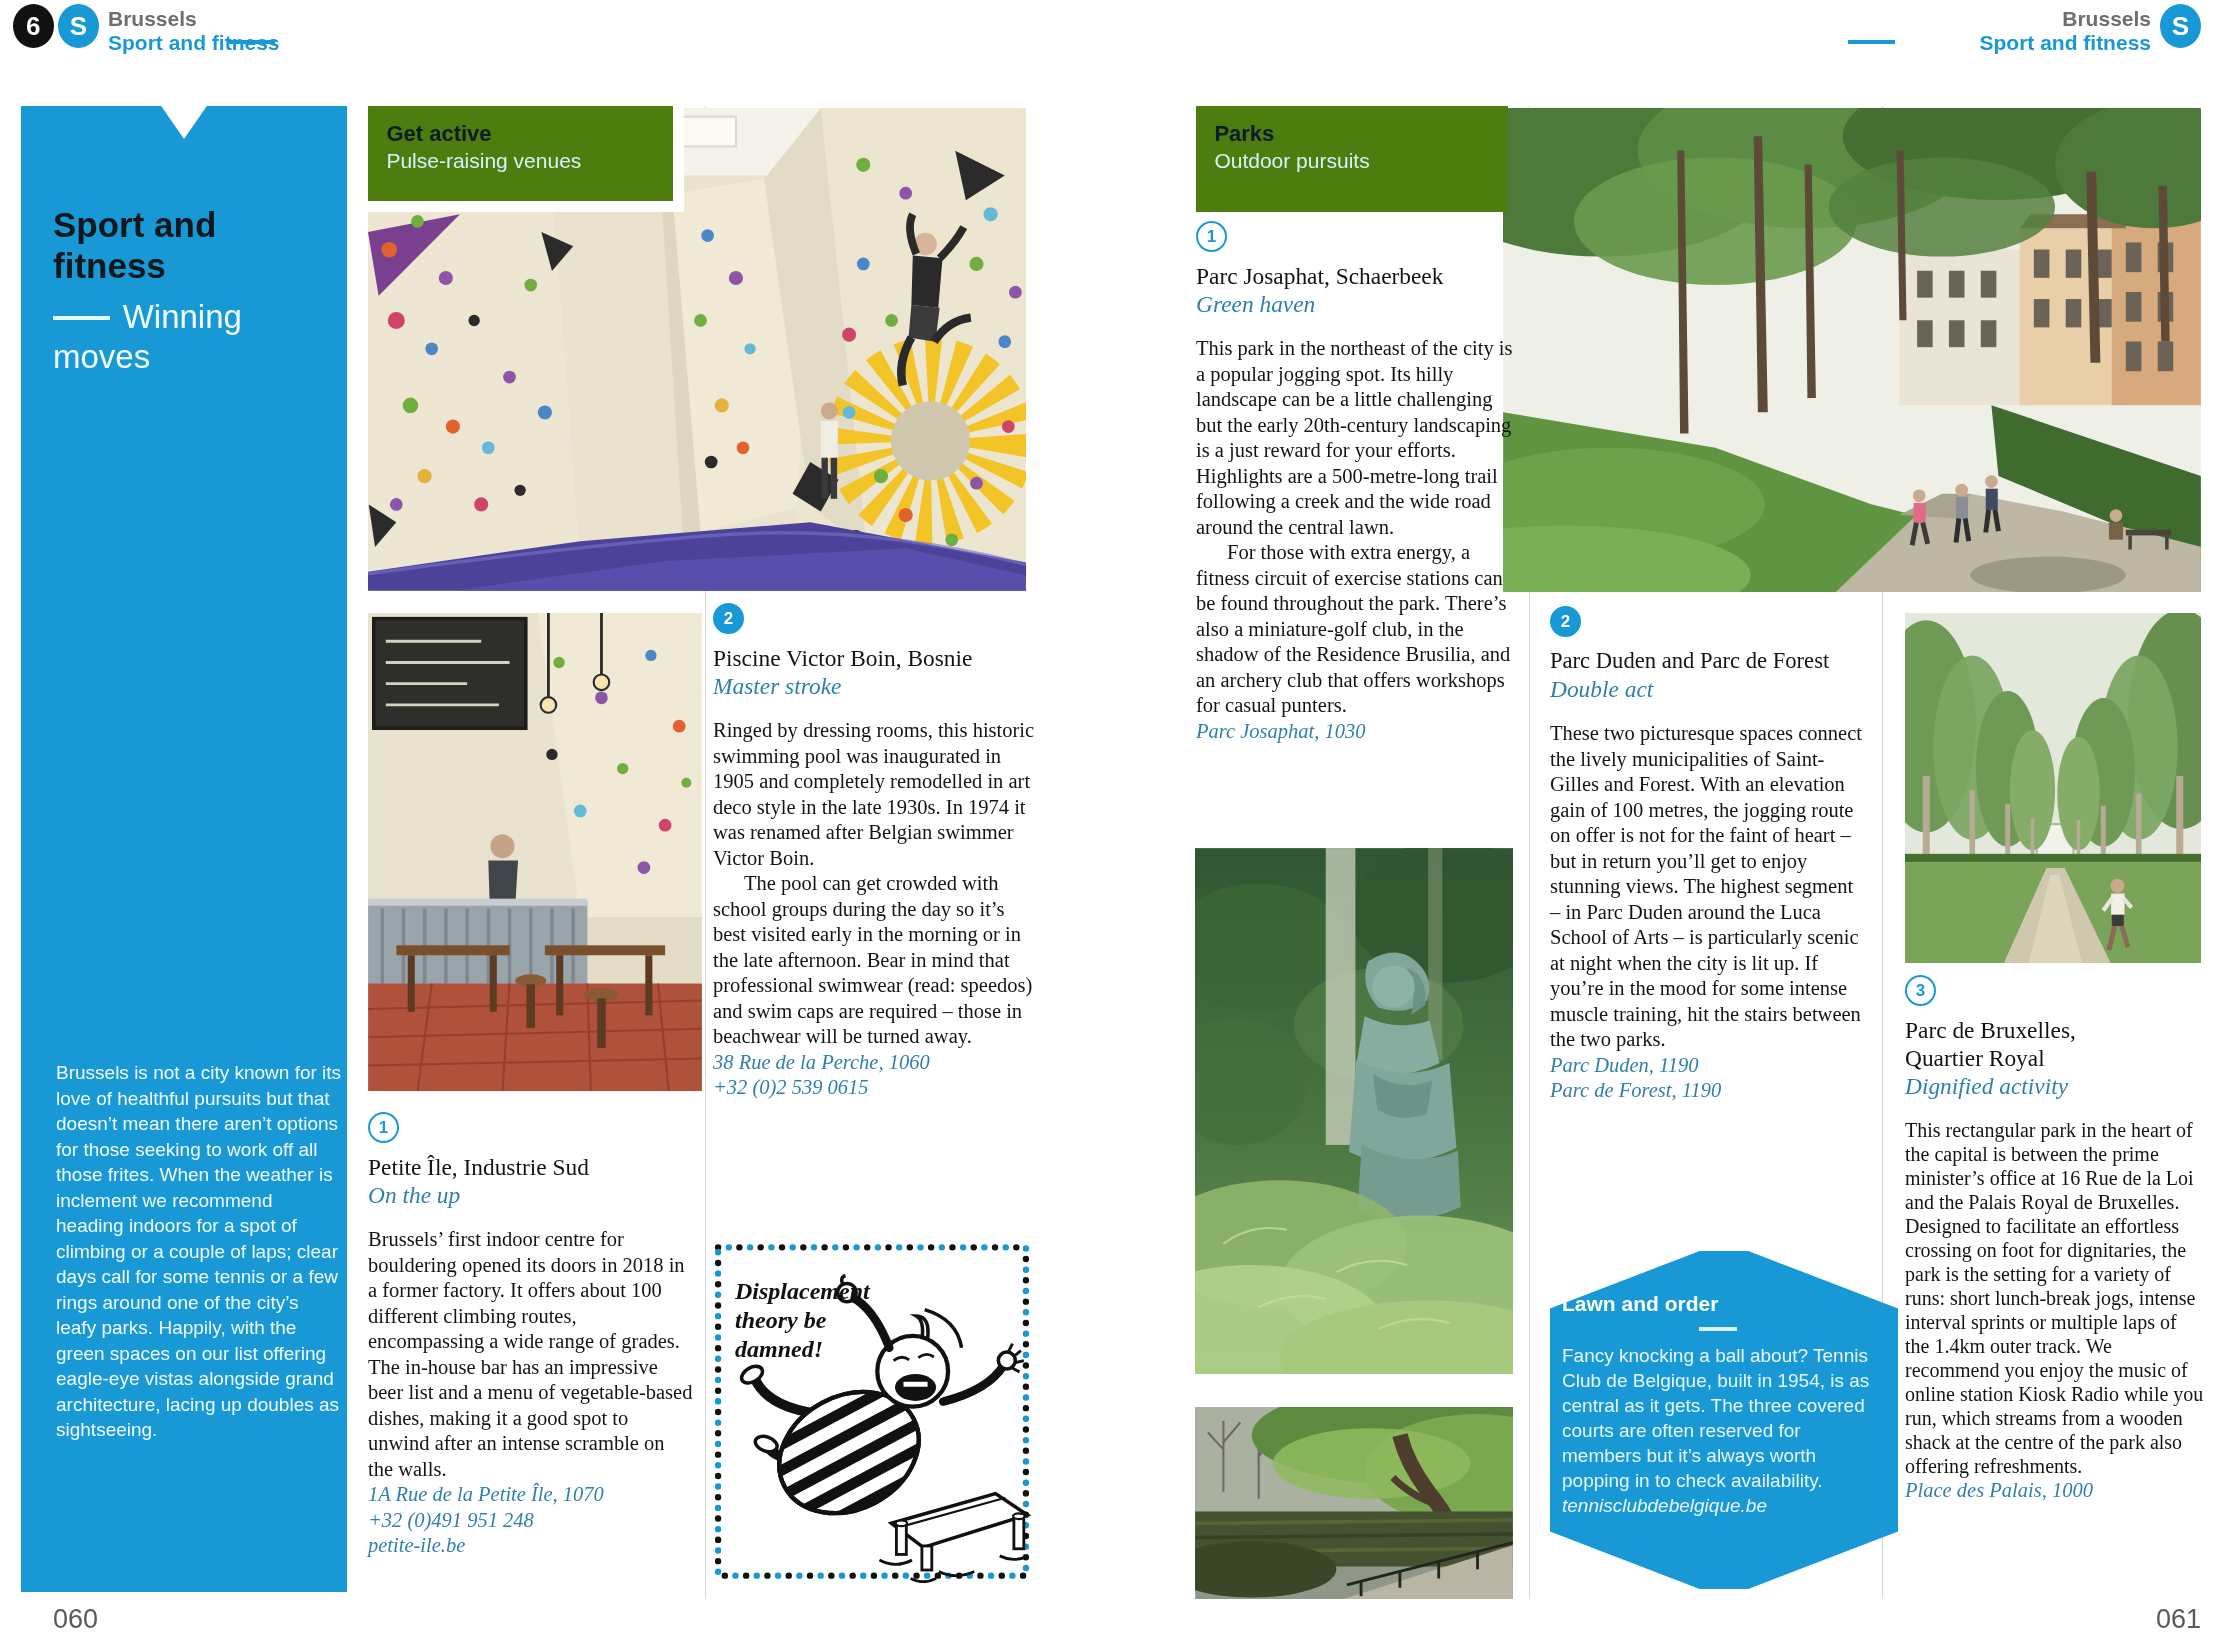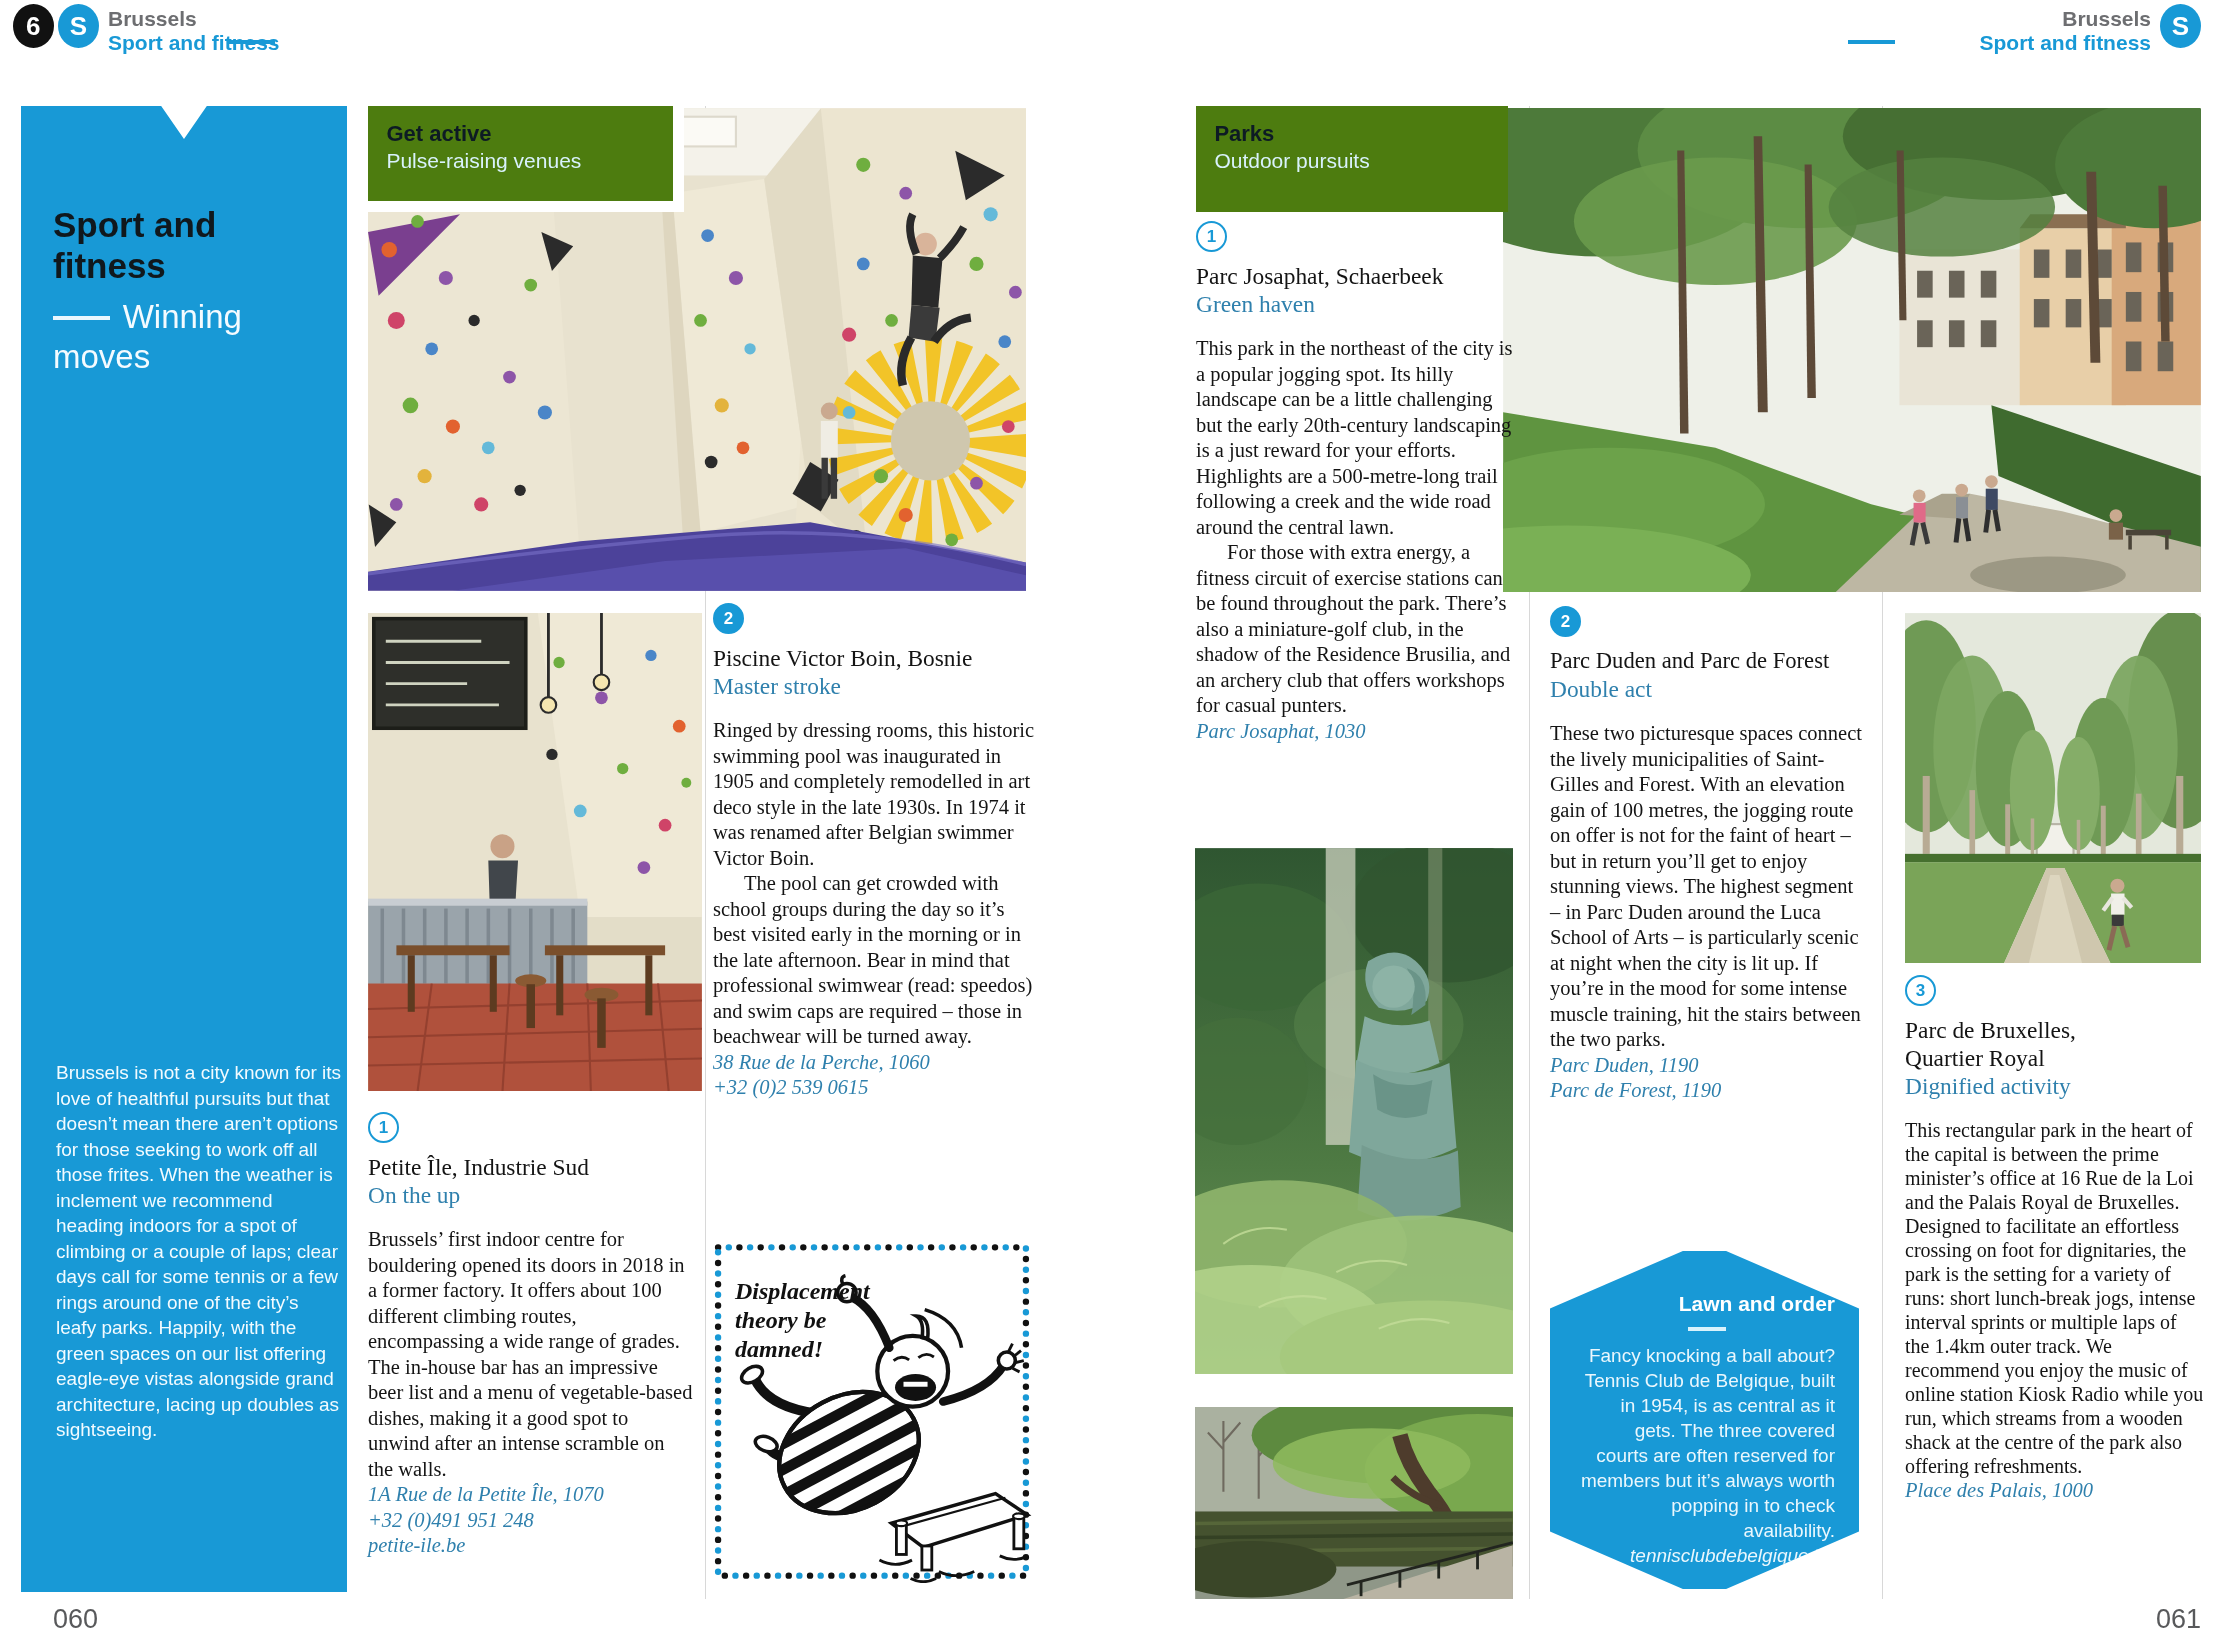--- a/index.html
+++ b/index.html
@@ -35,40 +35,40 @@
   .catbox .t{font-size:22px;font-weight:bold;color:#0d1b24;line-height:27px;}
   .catbox .s{font-size:21px;color:#d9f2fc;line-height:27px;}
 
   
   .listing{z-index:2;font-family:"Liberation Serif",serif;}
   .marker{width:27px;height:27px;border-radius:50%;border:2.1px solid #1899d6;color:#1899d6;
           font-family:"Liberation Sans",sans-serif;font-weight:bold;font-size:17px;
           display:flex;align-items:center;justify-content:center;}
   .marker.filled{background:#1899d6;color:#ffffff;border:2.1px solid #1899d6;}
   .l-name{font-size:23.4px;line-height:28px;color:#141414;margin-top:10px;}
-  .l-tag{font-size:23.4px;line-height:28px;color:#2f80ad;}
+  .l-tag{font-size:23.4px;line-height:28px;font-style:italic;color:#2f80ad;}
   .l-body{font-size:20.5px;line-height:25.5px;margin-top:18.4px;}
   .l-body + .l-body{margin-top:0;text-indent:31px;}
   .l-contact{font-size:20.5px;line-height:25.5px;font-style:italic;color:#2f80ad;overflow-wrap:anywhere;}
   .tight .l-body{font-size:20px;line-height:24px;}
 
   
   .photo{z-index:1;overflow:hidden;}
   .photo svg{display:block;}
 
   
   .cartoon{left:711px;top:1240px;width:322px;height:343px;z-index:2;background:#fff;}
   .cartoon-caption{position:absolute;left:24px;top:37px;width:178px;
                    font-family:"Liberation Serif",serif;font-weight:bold;font-style:italic;
                    font-size:24px;line-height:29px;color:#111;}
 
   
-  .infobox{left:1550px;top:1251px;width:309px;height:338px;background:#1899d6;z-index:2;
+  .infobox{left:1550px;top:1251px;width:348px;height:338px;background:#1899d6;z-index:2;
            clip-path:polygon(43% 0,57% 0,100% 17%,100% 83%,57% 100%,43% 100%,0 83%,0 17%);
-           text-align:right;color:#eaf7fd;box-sizing:border-box;padding:41px 24px 0 28px;}
+           text-align:left;color:#eaf7fd;box-sizing:border-box;padding:41px 24px 0 12px;}
   .infobox .t{font-size:21px;font-weight:bold;color:#ffffff;}
   .infobox .d{width:38px;height:3.5px;background:#d9f2fc;margin:11.3px auto 12.7px auto;}
   .infobox .b{font-size:19px;line-height:25px;}
   .infobox .l{font-size:19px;line-height:25px;font-style:italic;}
 </style>
 </head>
 <body>
 
 <div class="vrule" style="left:705px;"></div>
 <div class="vrule" style="left:1529px;"></div>

